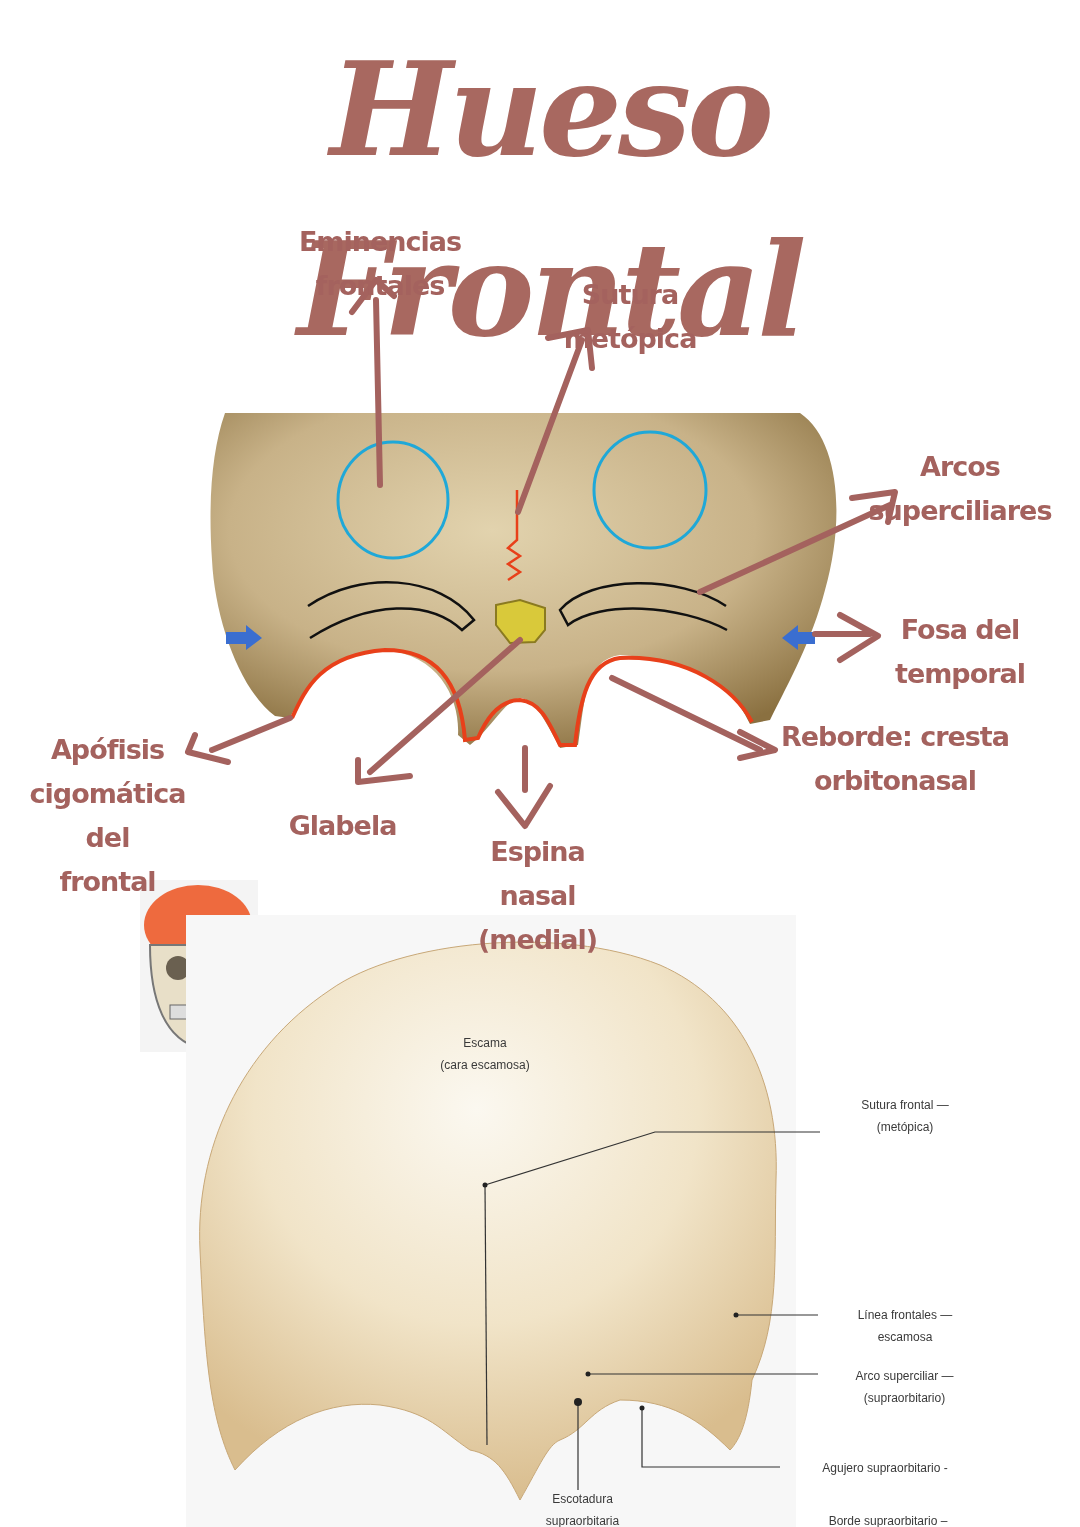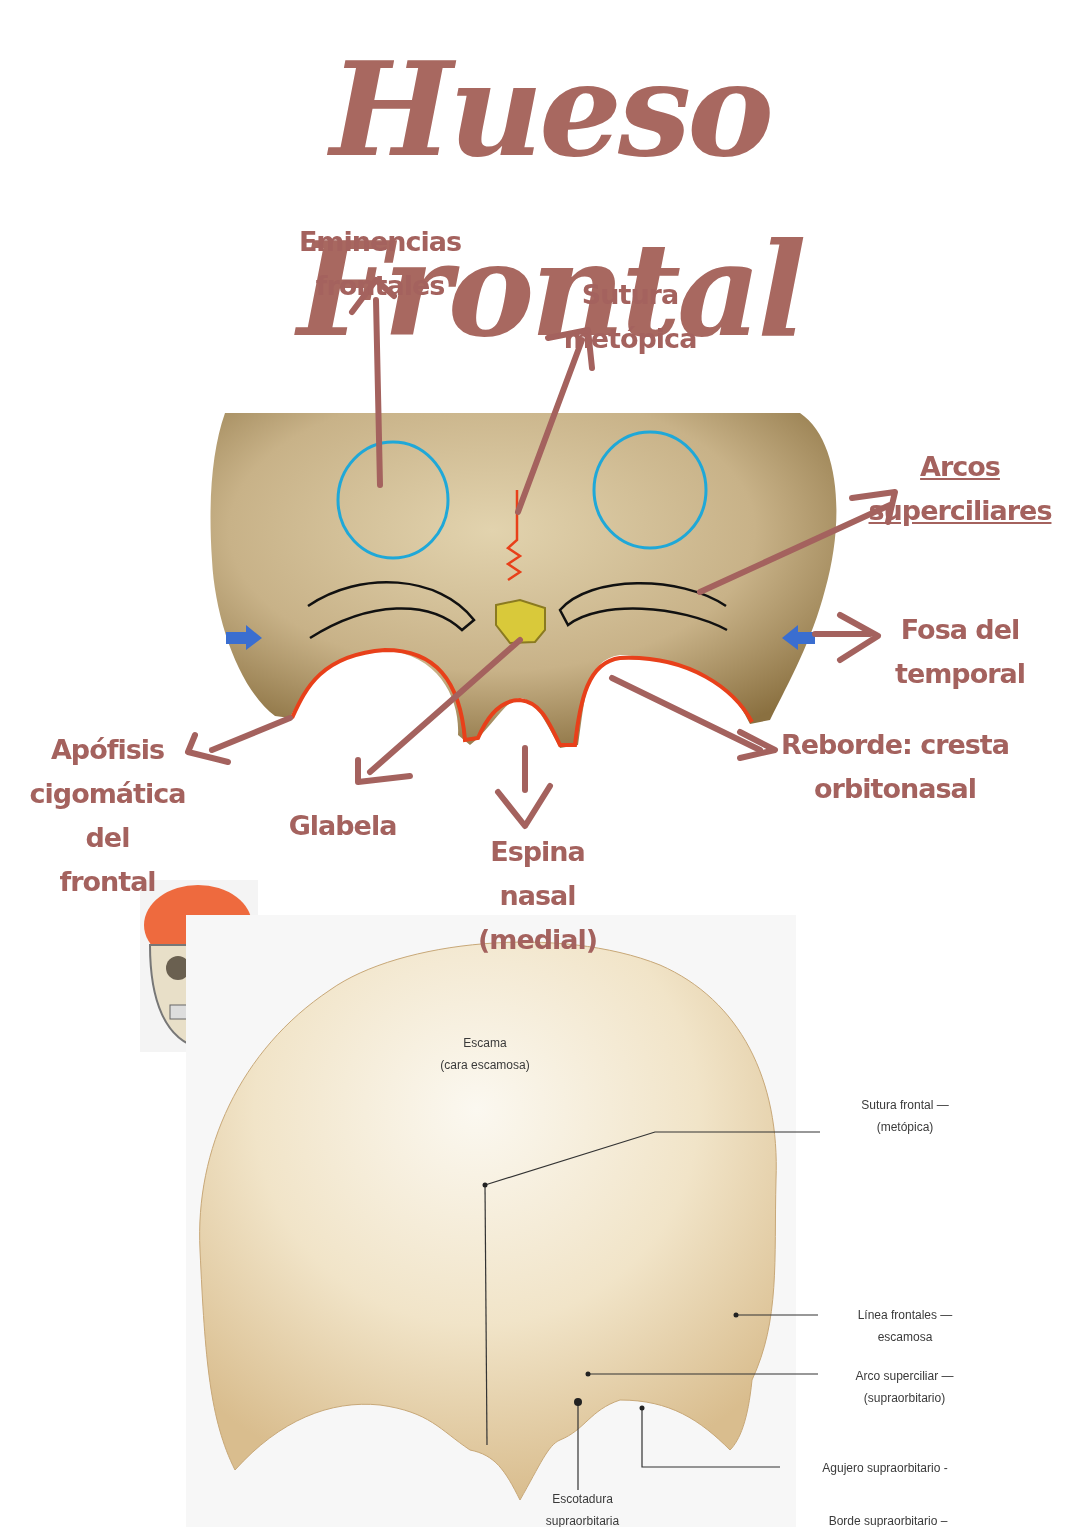--- a/index.html
+++ b/index.html
@@ -99,26 +99,26 @@
     <circle cx="485" cy="1185" r="2.5"></circle>
       <circle cx="736" cy="1315" r="2.5"></circle>
     <circle cx="588" cy="1374" r="2.5"></circle>
       <circle cx="578" cy="1402" r="4"></circle>
     <circle cx="642" cy="1408" r="2.5"></circle>
   </g>
 </svg>
 
 <div class="hl" style="left:240px;top:220px;width:280px;">Eminencias frontales</div>
 <div class="hl" style="left:515px;top:273px;width:230px;">Sutura metópica</div>
-<div class="hl" style="left:840px;top:445px;width:240px;text-decoration:underline;">Arcos superciliares</div>
+<div class="hl" style="left:840px;top:445px;width:240px;">Arcos superciliares</div>
 <div class="hl" style="left:880px;top:608px;width:160px;">
   <div>Fosa del</div>
   <div>temporal</div>
 </div>
-<div class="hl" style="left:780px;top:715px;width:230px;margin-top:8px;">
+<div class="hl" style="left:780px;top:715px;width:230px;">
   <div>Reborde: cresta</div>
   <div>orbitonasal</div>
 </div>
 <div class="hl" style="left:5px;top:728px;width:205px;">
   <div>Apófisis</div>
   <div>cigomática del</div>
   <div>frontal</div>
 </div>
 <div class="hl" style="left:280px;top:804px;width:125px;">Glabela</div>
 <div class="hl" style="left:450px;top:830px;width:175px;">

